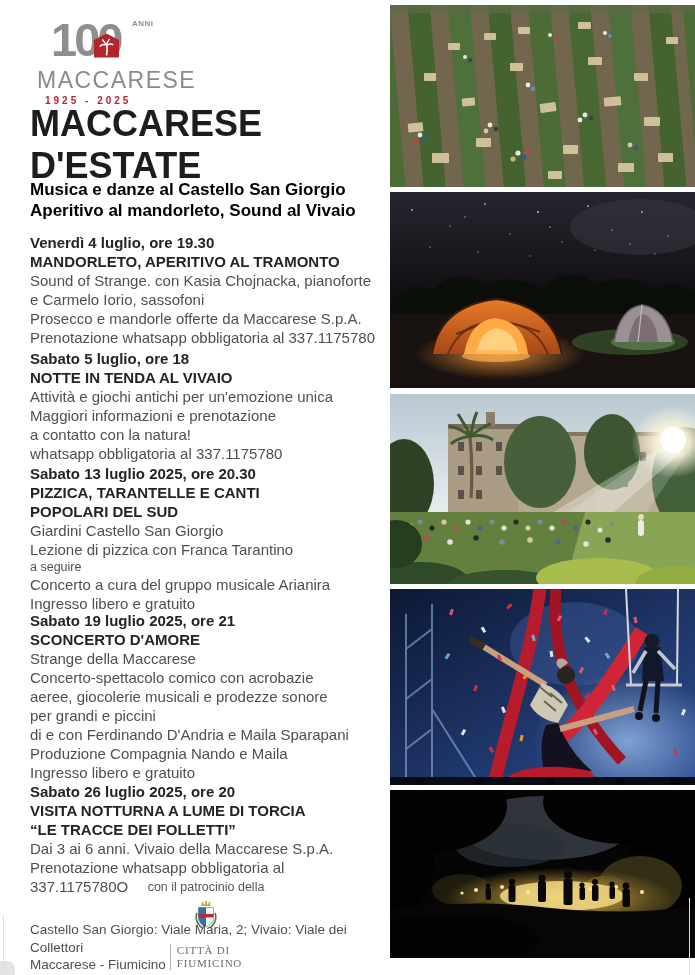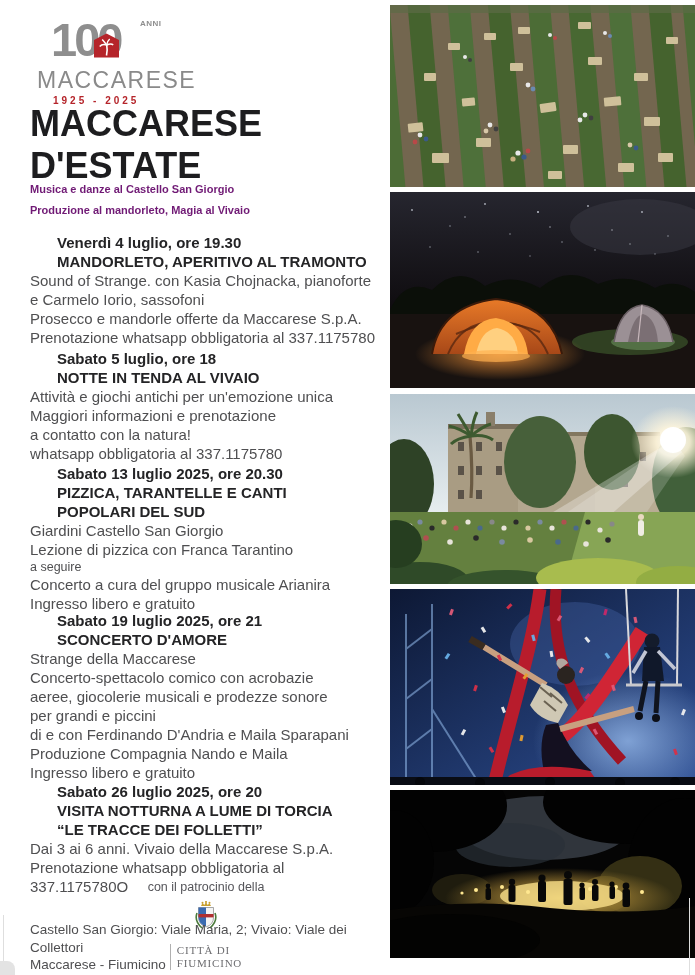--- a/index.html
+++ b/index.html
@@ -6,30 +6,30 @@
   body { background:#ffffff; font-family:"Liberation Sans","DejaVu Sans",sans-serif; }
   .page { position:relative; width:695px; height:975px; background:#ffffff; overflow:hidden; }
 
   
   .leftcol { position:absolute; left:0; top:0; width:390px; height:975px; }
 
   
   .logo { position:absolute; left:37px; top:16px; width:140px; }
   .logo-top { position:relative; height:52px; }
   .logo-100 { position:absolute; left:14px; top:0; font-size:47px; font-weight:700; color:#8e8e8e; letter-spacing:-3px; line-height:1; }
-  .logo-anni { position:absolute; left:95px; top:3px; font-size:8px; font-weight:700; color:#8e8e8e; letter-spacing:.5px;margin-left:8px; }
+  .logo-anni { position:absolute; left:95px; top:3px; font-size:8px; font-weight:700; color:#8e8e8e; letter-spacing:.5px; }
   .logo-barn { position:absolute; left:56px; top:17px; }
   .logo-name { font-size:23px; font-weight:400; color:#8a8a8a; letter-spacing:1.5px; line-height:1.1; }
-  .logo-years { font-size:10px; font-weight:700; color:#b5242a; letter-spacing:3px; margin-top:2px; margin-left:16px; }
+  .logo-years { font-size:10px; font-weight:700; color:#b5242a; letter-spacing:3px; margin-top:2px; margin-left:8px; }
 
   .title { position:absolute; left:30px; top:103px; font-size:36px; font-weight:700; color:#1d1d1f; line-height:42px; letter-spacing:0; }
-  .subtitle { position:absolute; left:30px; top:179px; font-size:11px; font-weight:700; color:#701a75; line-height:21px; }
+  .subtitle { position:absolute; left:30px; top:179px; font-size:17px; font-weight:700; color:#000000; line-height:21px; }
 
   .event { position:absolute; left:30px; width:352px; font-size:15px; line-height:19px; }
-  .ev-date, .ev-title { font-weight:700; color:#242426;margin-left:27px; }
+  .ev-date, .ev-title { font-weight:700; color:#242426; }
   .ev-line { font-weight:400; color:#4f4f51; }
   .ev-line.small { font-size:12.5px; line-height:16px; }
 
   
   .patronage { position:absolute; left:30px; top:880px; width:352px; display:flex; align-items:center; gap:7px;flex-direction:column; }
   .pat-text { font-size:12.5px; color:#55555a; white-space:nowrap; }
   .crest { flex:0 0 auto; }
   .citta { display:flex; align-items:flex-start; gap:6px; }
   .citta-divider { width:1px; height:26px; background:#b0b0b0; }
   .citta-name { font-family:"Liberation Serif","DejaVu Serif",serif; font-size:11px; color:#6d6d70; letter-spacing:.8px; line-height:13px; }
@@ -80,21 +80,21 @@
       <div class="logo-name">MACCARESE</div>
       <div class="logo-years">1925 - 2025</div>
     </div>
 
     <div class="title">
       <div>MACCARESE</div>
       <div>D'ESTATE</div>
     </div>
     <div class="subtitle">
       <div>Musica e danze al Castello San Giorgio</div>
-      <div>Produzione al mandorleto, Magia al Vivaio</div>
+      <div>Aperitivo al mandorleto, Sound al Vivaio</div>
     </div>
 
     <div class="event" style="top:233px">
       <div class="ev-date">Venerdì 4 luglio, ore 19.30</div>
       <div class="ev-title">MANDORLETO, APERITIVO AL TRAMONTO</div>
       <div class="ev-line">Sound of Strange. con Kasia Chojnacka, pianoforte</div>
       <div class="ev-line">e Carmelo Iorio, sassofoni</div>
       <div class="ev-line">Prosecco e mandorle offerte da Maccarese S.p.A.</div>
       <div class="ev-line">Prenotazione whatsapp obbligatoria al 337.1175780</div>
     </div>

